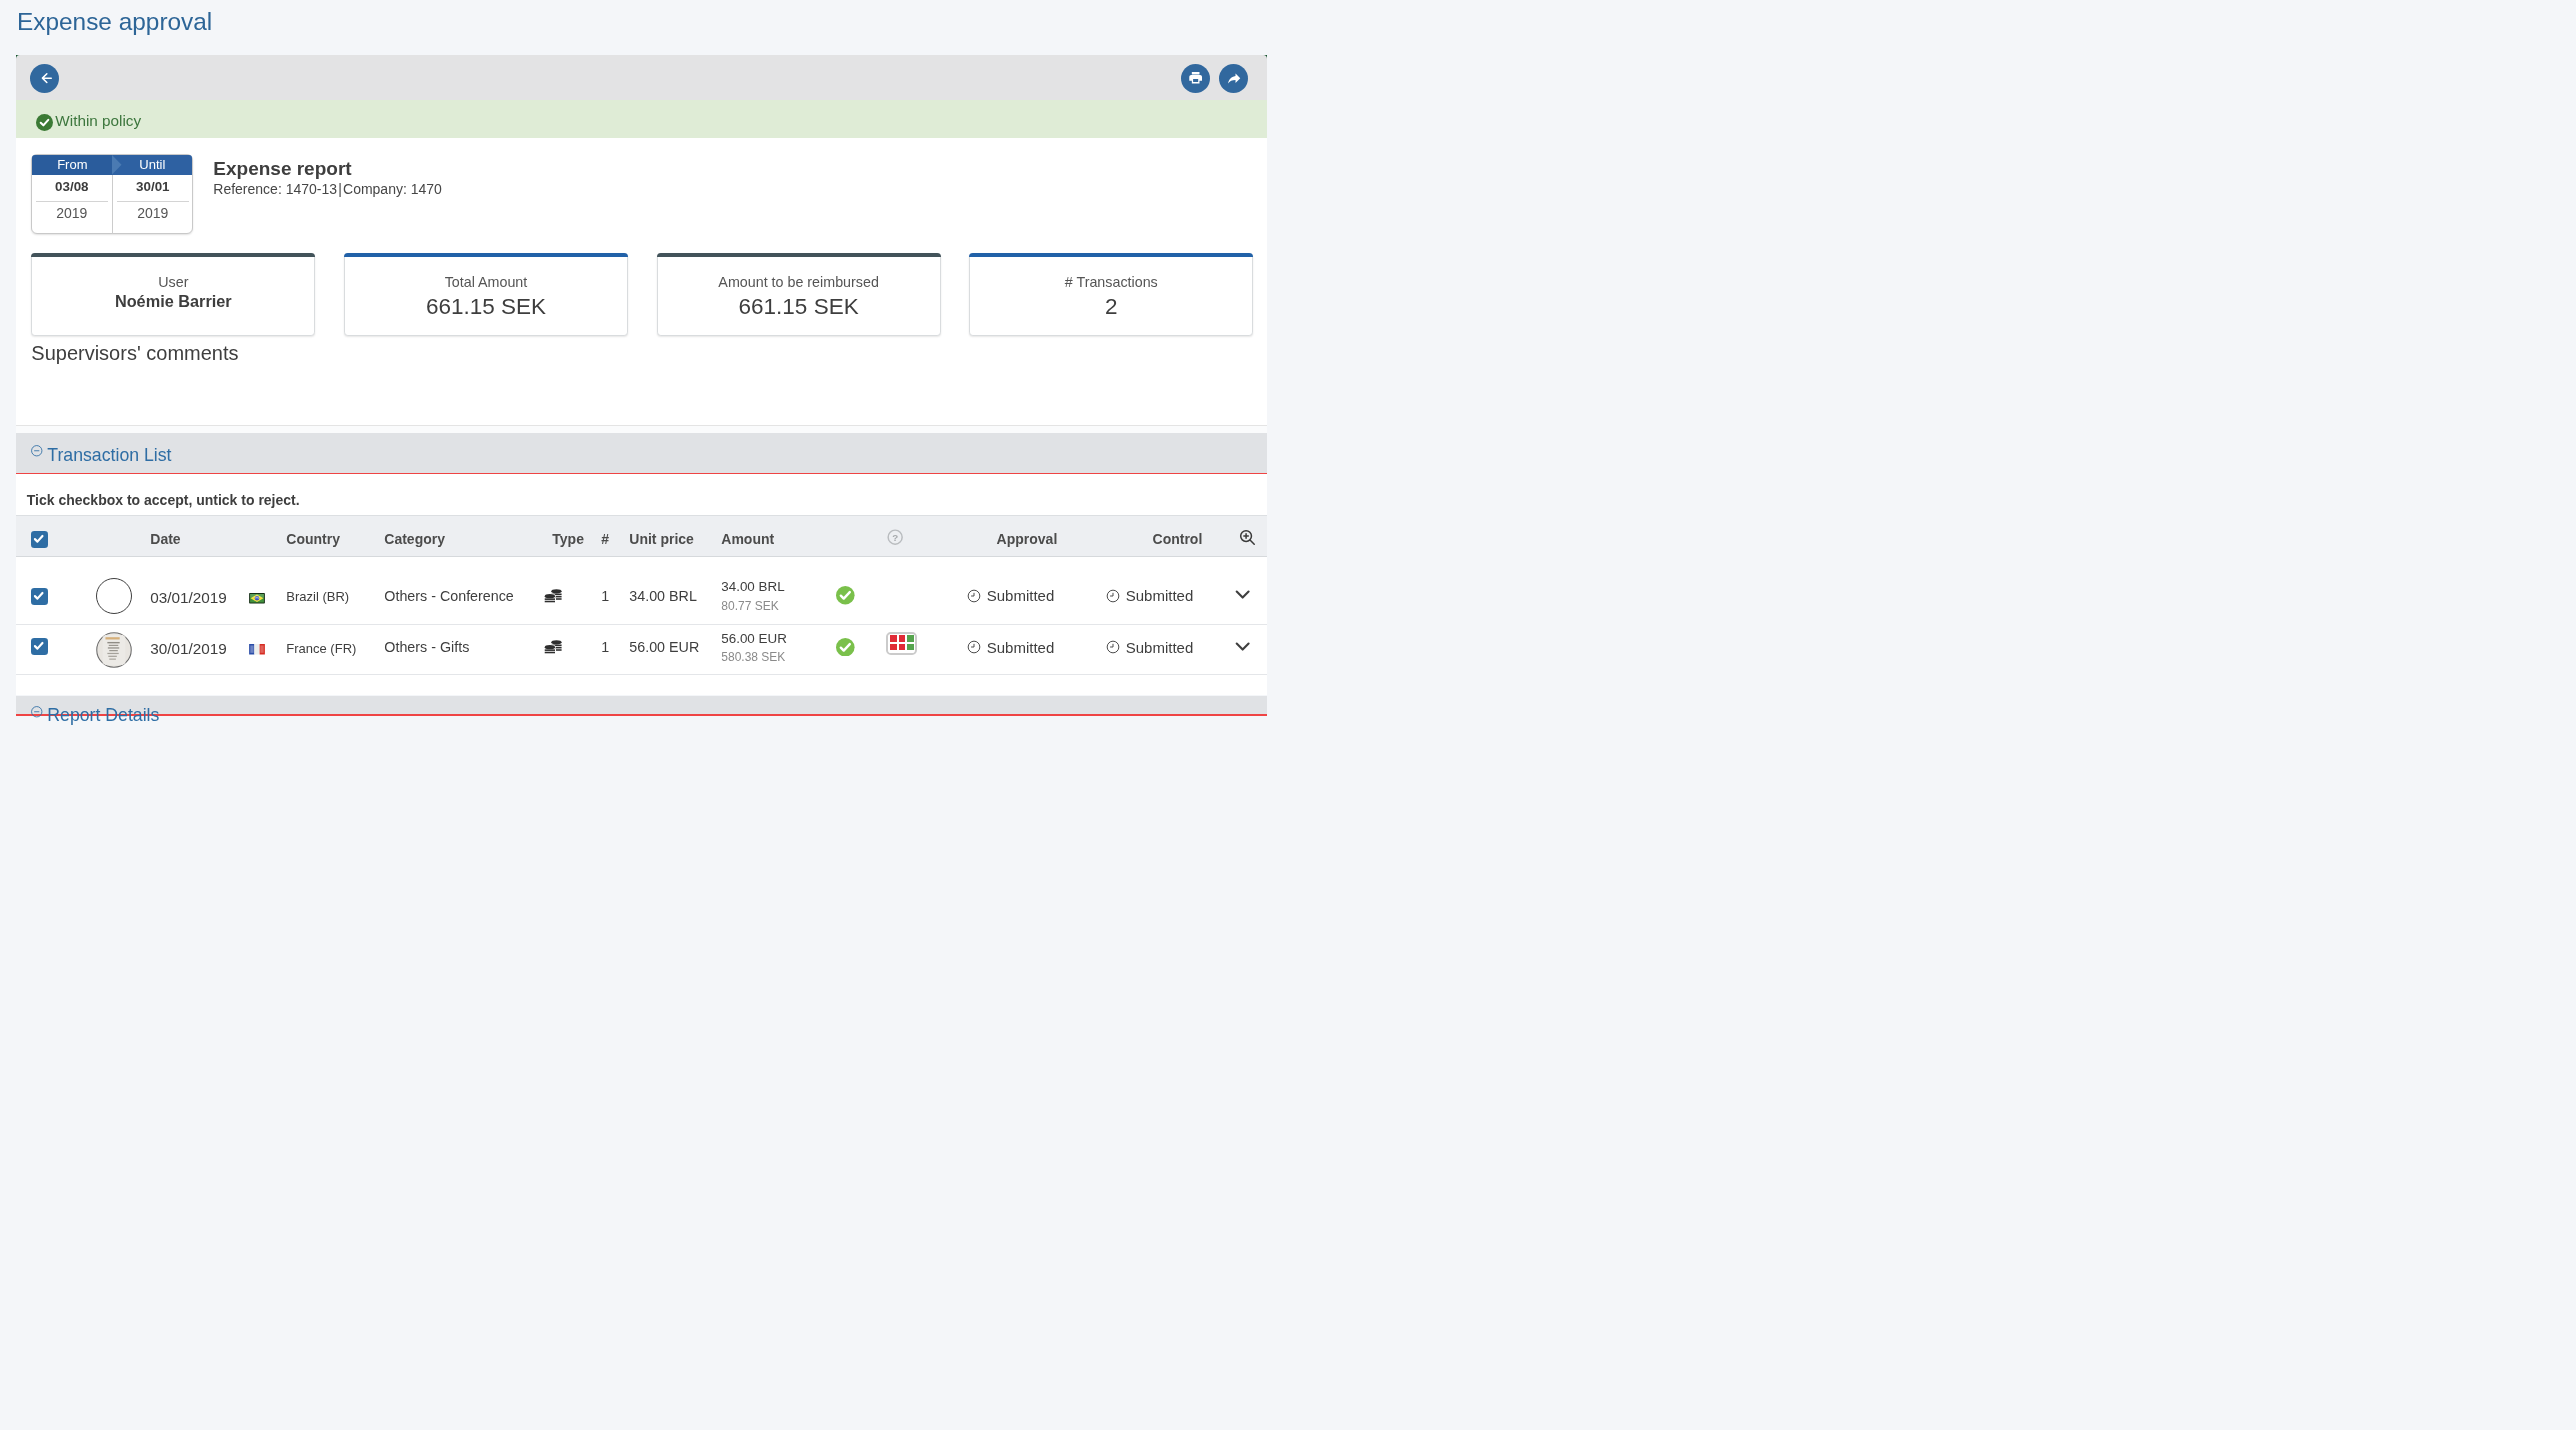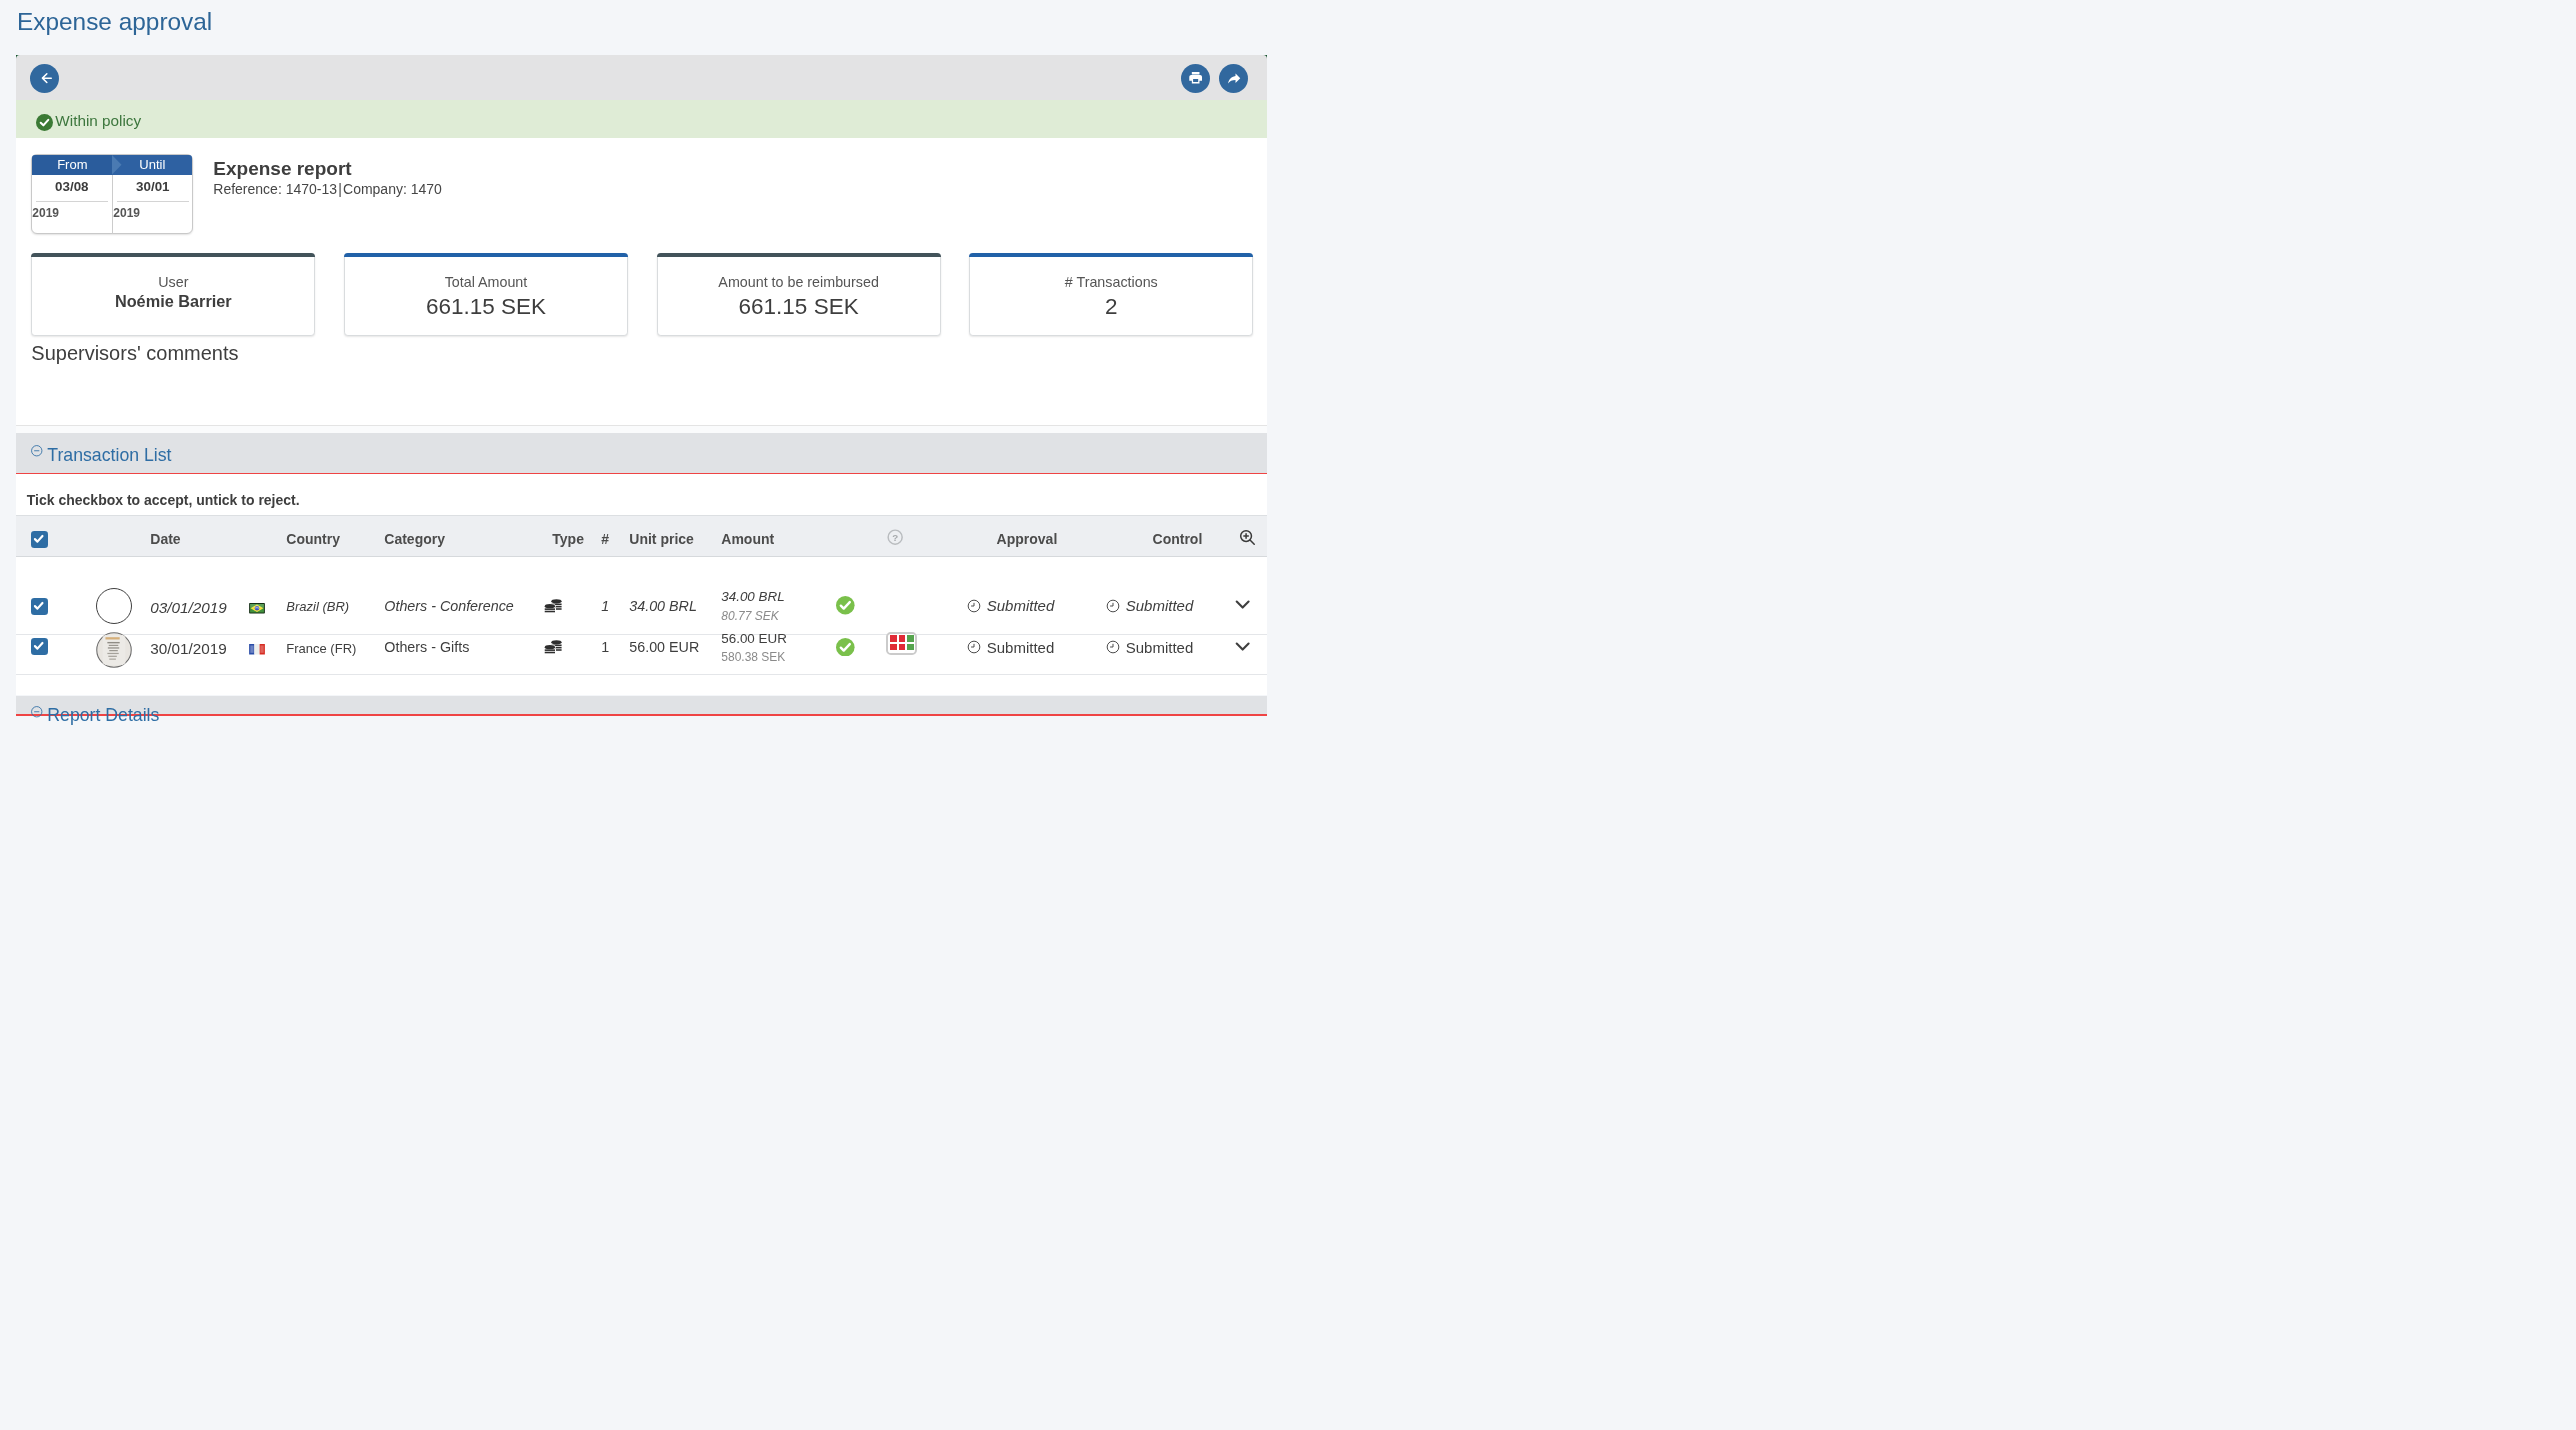--- a/index.html
+++ b/index.html
@@ -17,21 +17,21 @@
 #dwhead{position:relative;height:19.6px;overflow:hidden;border-radius:2.9px 2.9px 0 0;}
 #dwhead .hl{position:absolute;left:0;top:0;width:80px;height:100%;background:#2a5c9c;}
 #dwhead .hr{position:absolute;left:80px;top:0;right:0;height:100%;background:#2e61a2;}
 #dwhead svg{position:absolute;left:80px;top:0;}
 #dwhead .ht{position:absolute;top:0;width:80px;text-align:center;color:#fff;font-size:13px;line-height:20px;}
 #dwbody{position:relative;height:59px;}
 #dwbody .vdiv{position:absolute;left:80px;top:0;bottom:0;width:1px;background:#ccc;}
 .dwcell{position:absolute;top:0;width:79px;height:100%;}
 .dwd{position:absolute;top:4.8px;width:100%;text-align:center;font-size:13.4px;line-height:13.4px;font-weight:bold;color:#3c3c3c;}
 .dwline{position:absolute;top:26px;left:3.8px;right:3.8px;height:1px;background:#d4d4d4;}
-.dwy{position:absolute;top:32.5px;width:100%;text-align:left;font-size:12px;line-height:12.4px;color:#555;font-weight:bold;}
+.dwy{position:absolute;top:32.5px;width:100%;text-align:center;font-size:14px;line-height:12.4px;color:#555;}
 
 #ehead{position:absolute;left:197px;top:20.6px;font-size:19px;line-height:19px;font-weight:bold;color:#3e3e3e;}
 #eref{position:absolute;left:197px;top:44px;font-size:14px;line-height:14px;color:#464646;}
 
 
 #cards{position:absolute;left:15px;top:115px;width:1222px;display:flex;justify-content:space-between;}
 .card{width:284px;height:83px;box-sizing:border-box;background:#fff;border:1px solid #d9dcde;border-radius:3.8px;box-shadow:0 1px 1.9px rgba(0,0,0,.1);text-align:center;position:relative;}
 .card .bar{position:absolute;left:-1px;right:-1px;top:-1px;height:3.8px;border-radius:3.8px 3.8px 0 0;}
 .bar.dark{background:#42535a;}
 .bar.blue{background:#2161a8;}
@@ -49,21 +49,21 @@
 #sec2{top:433px;}
 #sec3{top:696px;height:19.6px;}
 #sec3 .sicon{top:10.3px;}
 #sec3 .stxt{top:11.3px;}
 
 #tablewrap{position:absolute;left:16.3px;top:474px;width:1251px;height:221px;background:#fff;}
 #tick{position:absolute;left:10.5px;top:18.6px;font-size:14px;line-height:14px;font-weight:bold;color:#3e3e3e;}
 #thead{position:absolute;left:0;top:41px;width:100%;height:42px;background:#edeff2;border-top:1px solid #dcdfe2;border-bottom:1px solid #d6d9dc;box-sizing:border-box;font-size:14px;font-weight:bold;color:#4c4c4c;}
 .hcell{position:absolute;top:15.7px;line-height:14px;}
 .trow{position:absolute;left:0;width:100%;box-sizing:border-box;border-bottom:1px solid #e4e6e9;font-size:14.3px;color:#3e3e3e;}
-#row1{top:101px;height:60px;font-style:italic;}
+#row1{top:91px;height:60px;}
 #row2{top:143px;height:58px;}
 .ccell{position:absolute;line-height:14.3px;}
 .cdate{font-size:15.3px;line-height:15.3px;}
 .cctry{font-size:13px;line-height:13px;}
 .camt1{font-size:13.4px;line-height:13.4px;}
 .amt2{font-size:12px;line-height:12px;color:#8a8a8a;margin-top:6.2px;}
 .cbox{position:absolute;left:14.3px;width:17px;height:17px;background:#2e6da4;border-radius:3.3px;display:flex;align-items:center;justify-content:center;}
 .subm{position:absolute;display:flex;align-items:center;gap:5.7px;font-size:15px;line-height:15px;}
 </style>
 </head>

